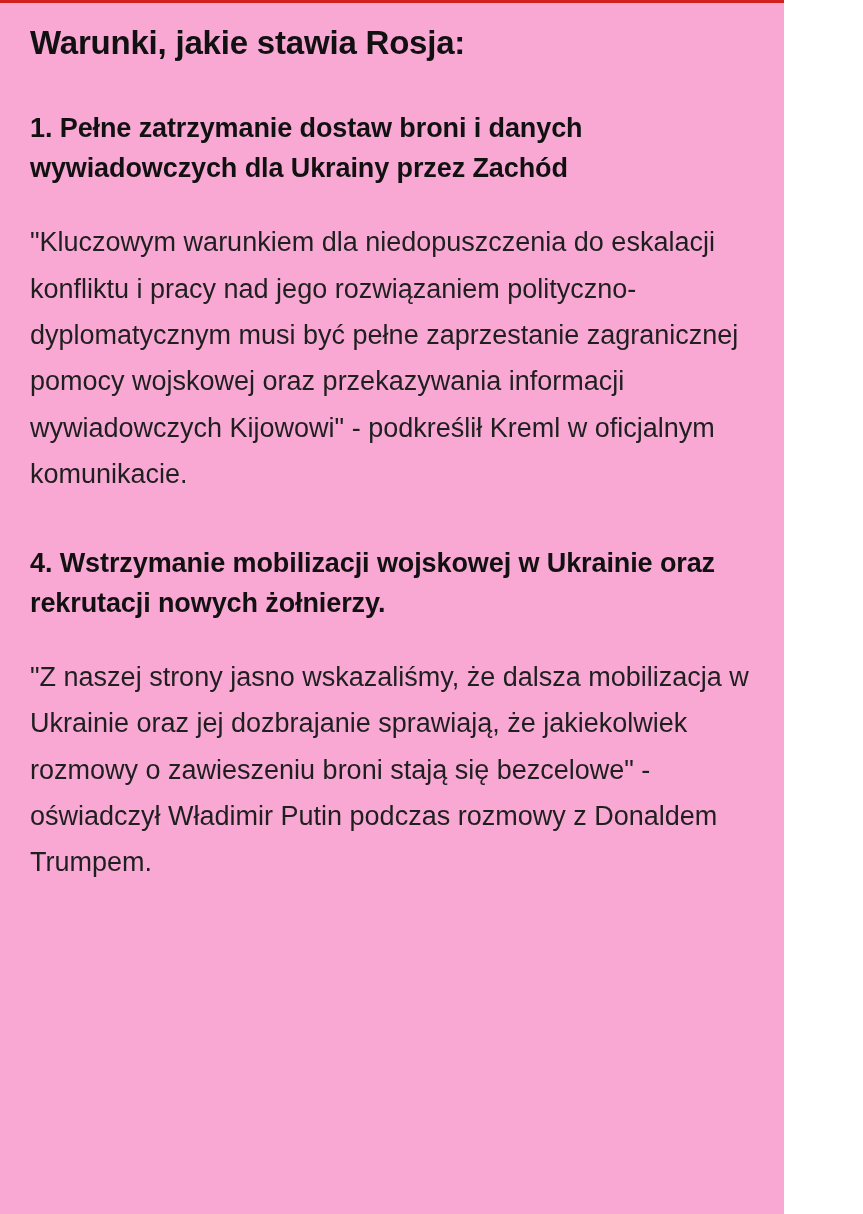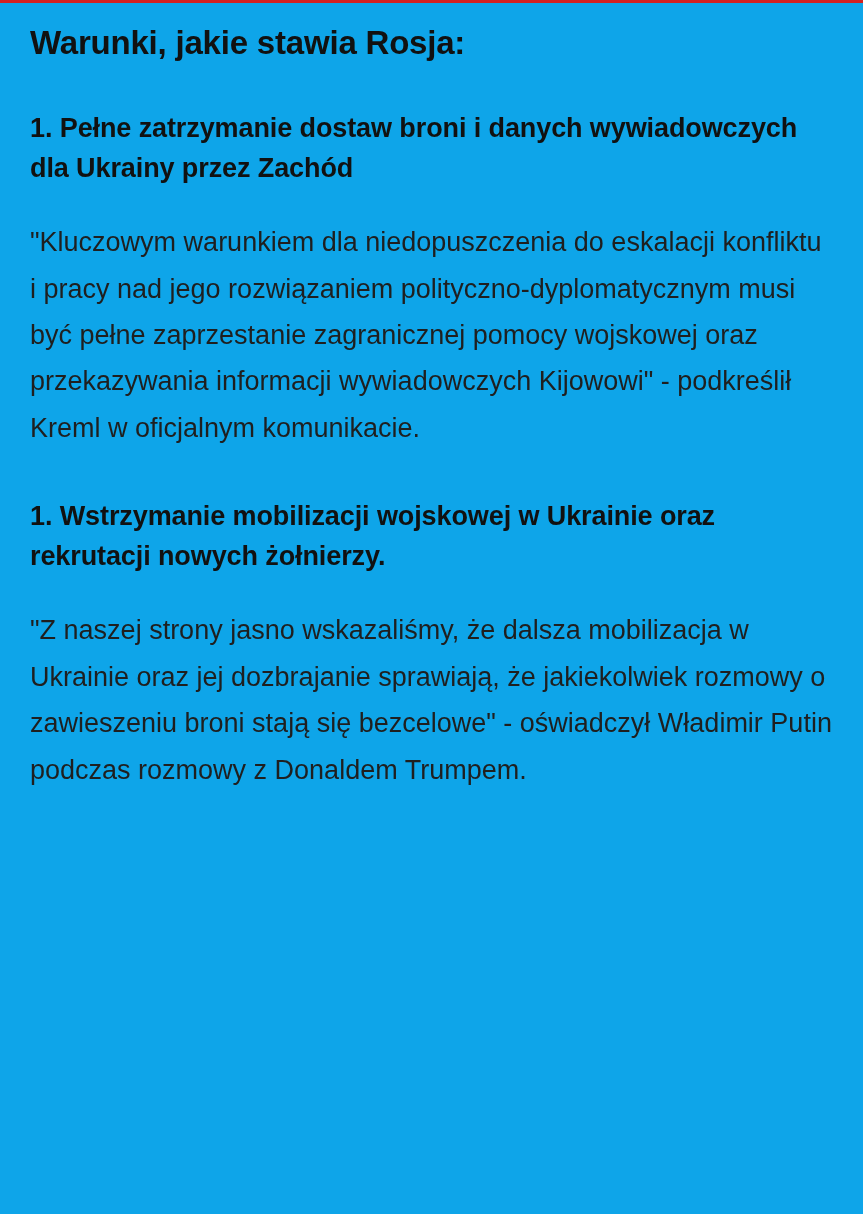--- a/index.html
+++ b/index.html
@@ -9,25 +9,25 @@
   }
   body {
     width: 863px;
     min-height: 1214px;
     font-family: "Liberation Sans", sans-serif;
     color: #1a1a1a;
     -webkit-font-smoothing: antialiased;
   }
   .page {
     position: relative;
-    width: 863px;
+    width: 784px;
     min-height: 1214px;
     box-sizing: border-box;
     padding: 0 30px 0 30px;
-    background: #0ea5e9;
+    background: #f9a8d4;
     overflow: hidden;
   }
   .top-rule {
     position: absolute;
     top: 0;
     left: 0;
     width: 863px;
     height: 3px;
     background: #d32121;
   }
@@ -71,18 +71,18 @@
   <div class="content">
 
     <h1 class="article-heading">Warunki, jakie stawia Rosja:</h1>
 
     <div class="block">
       <h2 class="condition-heading">1. Pełne zatrzymanie dostaw broni i danych wywiadowczych dla Ukrainy przez Zachód</h2>
       <p class="body-paragraph">"Kluczowym warunkiem dla niedopuszczenia do eskalacji konfliktu i pracy nad jego rozwiązaniem polityczno-dyplomatycznym musi być pełne zaprzestanie zagranicznej pomocy wojskowej oraz przekazywania informacji wywiadowczych Kijowowi" - podkreślił Kreml w oficjalnym komunikacie.</p>
     </div>
 
     <div class="block">
-      <h2 class="condition-heading">1. Wstrzymanie mobilizacji wojskowej w Ukrainie oraz rekrutacji nowych żołnierzy.</h2>
+      <h2 class="condition-heading">4. Wstrzymanie mobilizacji wojskowej w Ukrainie oraz rekrutacji nowych żołnierzy.</h2>
       <p class="body-paragraph">"Z naszej strony jasno wskazaliśmy, że dalsza mobilizacja w Ukrainie oraz jej dozbrajanie sprawiają, że jakiekolwiek rozmowy o zawieszeniu broni stają się bezcelowe" - oświadczył Władimir Putin podczas rozmowy z Donaldem Trumpem.</p>
     </div>
 
   </div>
 </div>
 
 </body></html>

